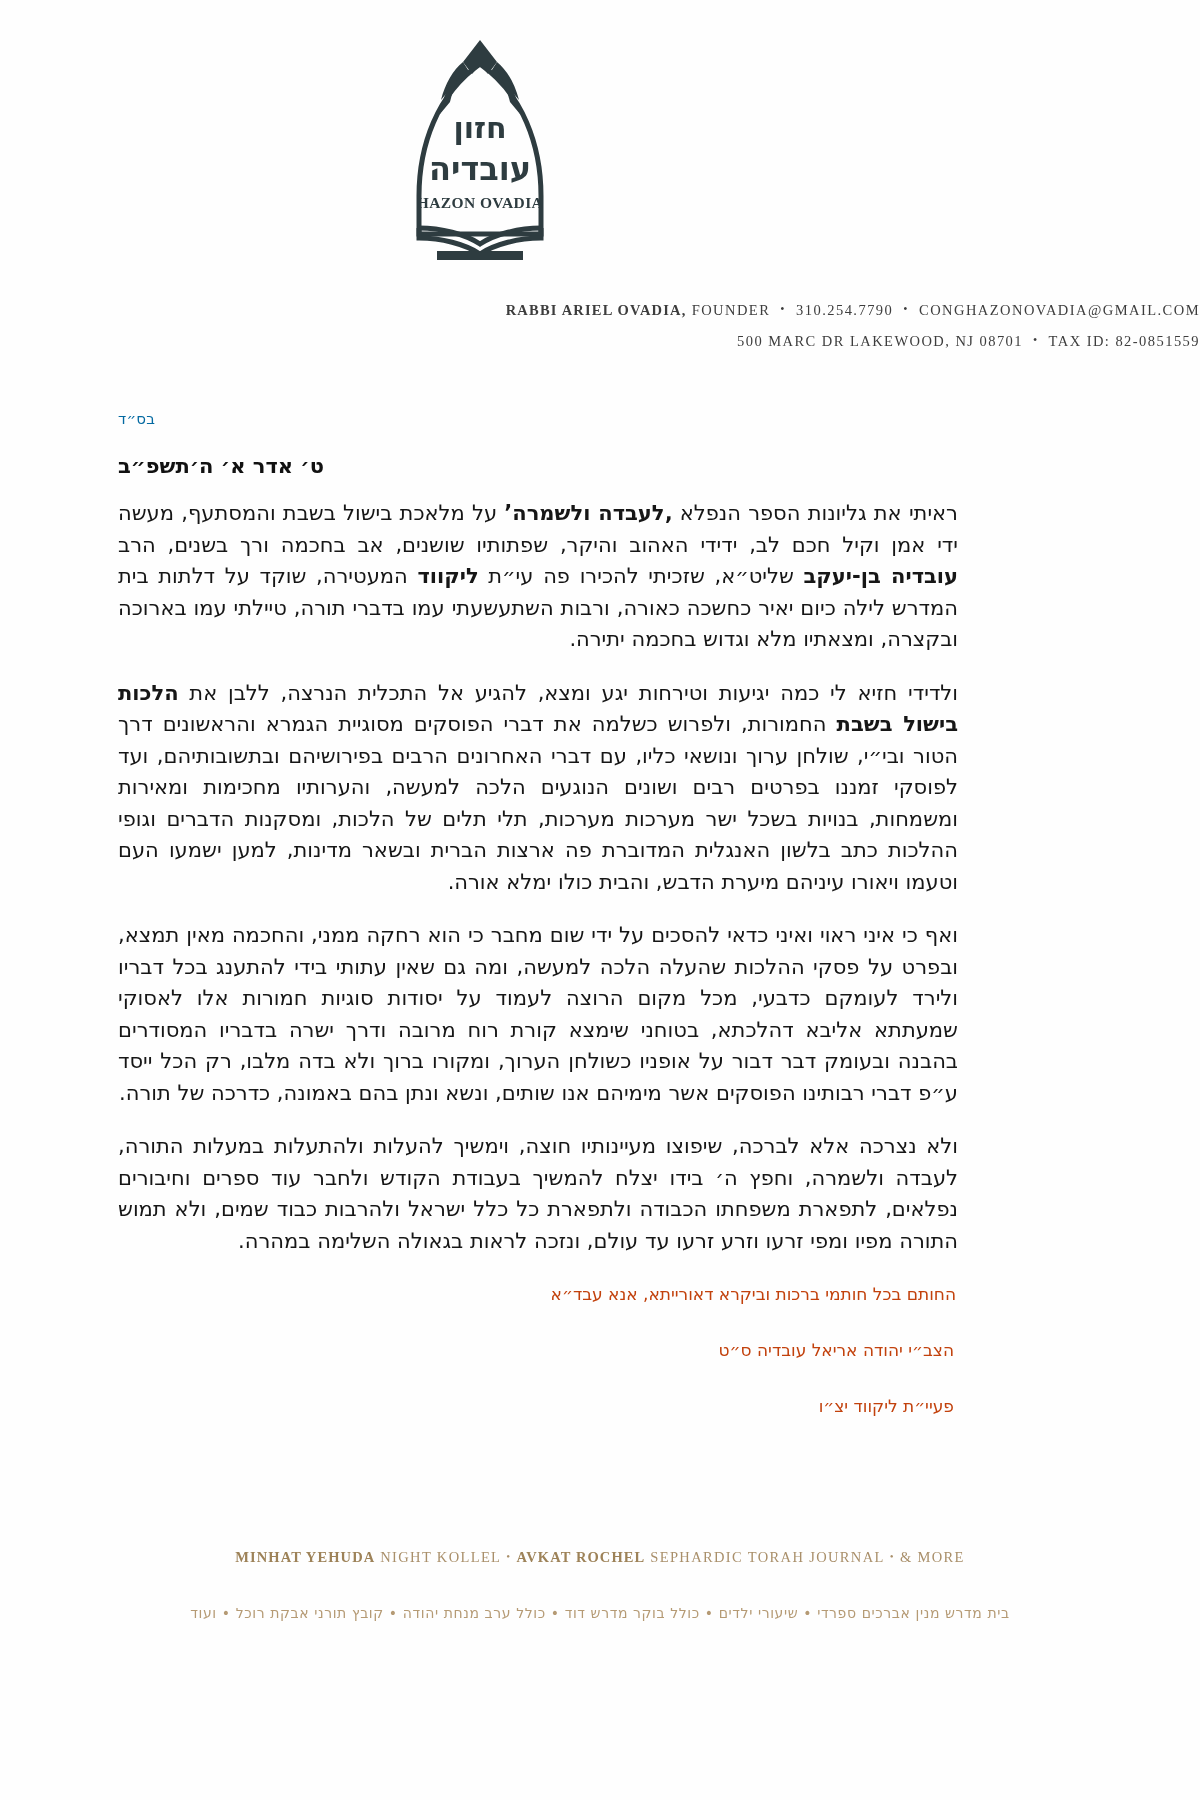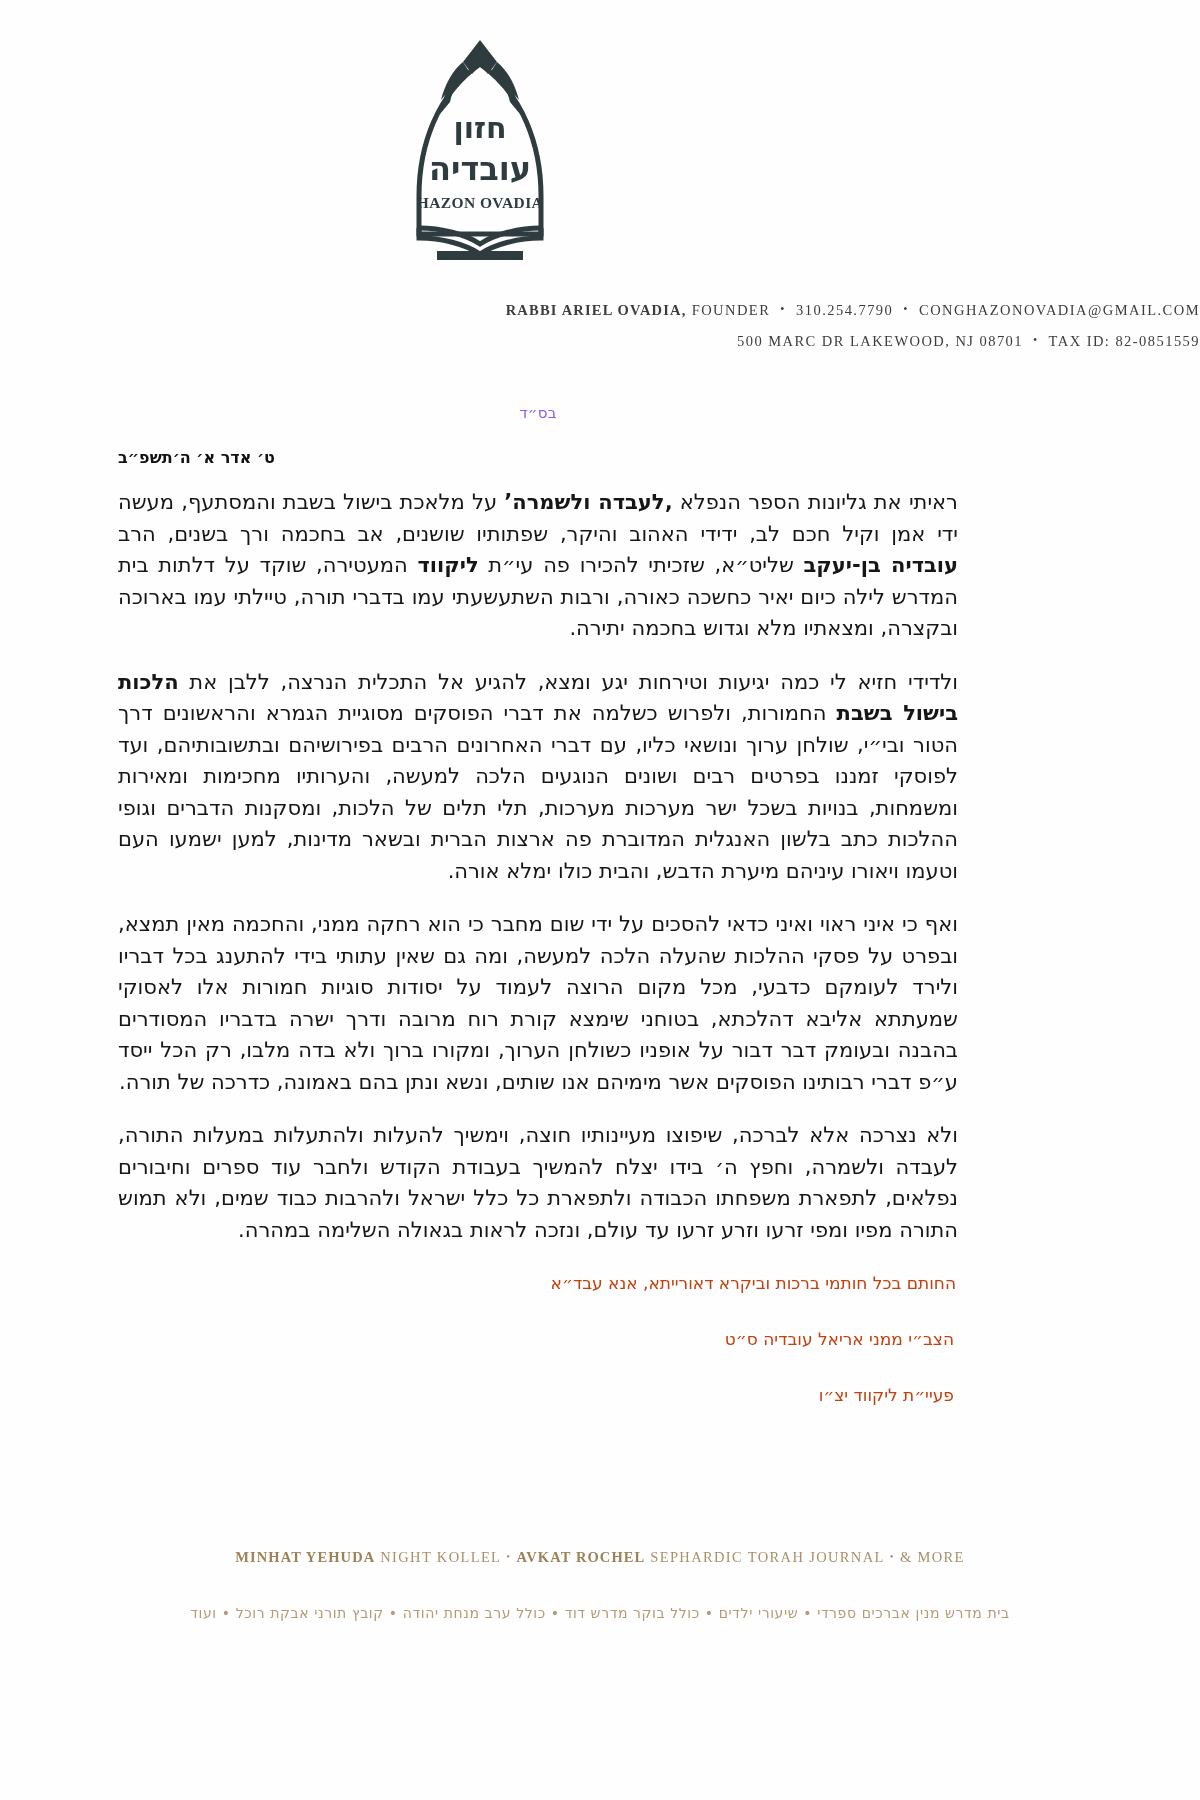--- a/index.html
+++ b/index.html
@@ -76,27 +76,27 @@
     position: absolute;
     top: 404px;
     left: 118px;
     width: 840px;
     direction: rtl;
     text-align: right;
     font-family: "DejaVu Sans", sans-serif;
   }
   .bsd {
     font-size: 15px;
-    text-align: center;
-    margin: 0 0 26px 0;
-    color: #8b5cf6;
+    text-align: left;
+    margin: 6px 0 26px 0;
+    color: #0369a1;
     letter-spacing: .2px;
   }
   .date-line {
-    font-size: 16px;
+    font-size: 21px;
     font-weight: bold;
     text-align: left;
     margin: 0 0 20px 0;
     color: #111;
   }
   .para {
     font-size: 21px;
     line-height: 31.5px;
     text-align: justify;
     text-justify: inter-word;
@@ -211,21 +211,21 @@
     <p class="para"><span>ראיתי את גליונות הספר הנפלא </span><b>‚לעבדה ולשמרה’</b><span> על מלאכת בישול בשבת והמסתעף, מעשה ידי אמן וקיל חכם לב, ידידי האהוב והיקר, שפתותיו שושנים, אב בחכמה ורך בשנים, הרב </span><b>עובדיה בן-יעקב</b><span> שליט״א, שזכיתי להכירו פה עי״ת </span><b>ליקווד</b><span> המעטירה, שוקד על דלתות בית המדרש לילה כיום יאיר כחשכה כאורה, ורבות השתעשעתי עמו בדברי תורה, טיילתי עמו בארוכה ובקצרה, ומצאתיו מלא וגדוש בחכמה יתירה.</span></p>
 
     <p class="para"><span>ולדידי חזיא לי כמה יגיעות וטירחות יגע ומצא, להגיע אל התכלית הנרצה, ללבן את </span><b>הלכות בישול בשבת</b><span> החמורות, ולפרוש כשלמה את דברי הפוסקים מסוגיית הגמרא והראשונים דרך הטור ובי״י, שולחן ערוך ונושאי כליו, עם דברי האחרונים הרבים בפירושיהם ובתשובותיהם, ועד לפוסקי זמננו בפרטים רבים ושונים הנוגעים הלכה למעשה, והערותיו מחכימות ומאירות ומשמחות, בנויות בשכל ישר מערכות מערכות, תלי תלים של הלכות, ומסקנות הדברים וגופי ההלכות כתב בלשון האנגלית המדוברת פה ארצות הברית ובשאר מדינות, למען ישמעו העם וטעמו ויאורו עיניהם מיערת הדבש, והבית כולו ימלא אורה.</span></p>
 
     <p class="para">ואף כי איני ראוי ואיני כדאי להסכים על ידי שום מחבר כי הוא רחקה ממני, והחכמה מאין תמצא, ובפרט על פסקי ההלכות שהעלה הלכה למעשה, ומה גם שאין עתותי בידי להתענג בכל דבריו ולירד לעומקם כדבעי, מכל מקום הרוצה לעמוד על יסודות סוגיות חמורות אלו לאסוקי שמעתתא אליבא דהלכתא, בטוחני שימצא קורת רוח מרובה ודרך ישרה בדבריו המסודרים בהבנה ובעומק דבר דבור על אופניו כשולחן הערוך, ומקורו ברוך ולא בדה מלבו, רק הכל ייסד ע״פ דברי רבותינו הפוסקים אשר מימיהם אנו שותים, ונשא ונתן בהם באמונה, כדרכה של תורה.</p>
 
     <p class="para">ולא נצרכה אלא לברכה, שיפוצו מעיינותיו חוצה, וימשיך להעלות ולהתעלות במעלות התורה, לעבדה ולשמרה, וחפץ ה׳ בידו יצלח להמשיך בעבודת הקודש ולחבר עוד ספרים וחיבורים נפלאים, לתפארת משפחתו הכבודה ולתפארת כל כלל ישראל ולהרבות כבוד שמים, ולא תמוש התורה מפיו ומפי זרעו וזרע זרעו עד עולם, ונזכה לראות בגאולה השלימה במהרה.</p>
 
     <div class="sign-block">
       <p class="sign-line">החותם בכל חותמי ברכות וביקרא דאורייתא, אנא עבד״א</p>
-      <p class="sign-line indent">הצב״י ממני אריאל עובדיה ס״ט</p>
+      <p class="sign-line indent">הצב״י יהודה אריאל עובדיה ס״ט</p>
       <p class="sign-line indent">פעיי״ת ליקווד יצ״ו</p>
     </div>
   </div>
 
   <div class="footer">
     <div class="f-en">
       <span class="strong">MINHAT YEHUDA</span><span> NIGHT KOLLEL</span><span class="f-dot">•</span><span class="strong">AVKAT ROCHEL</span><span> SEPHARDIC TORAH JOURNAL</span><span class="f-dot">•</span><span>&amp; MORE</span>
     </div>
     <div class="f-he">בית מדרש מנין אברכים ספרדי • שיעורי ילדים • כולל בוקר מדרש דוד • כולל ערב מנחת יהודה • קובץ תורני אבקת רוכל • ועוד</div>
   </div>

